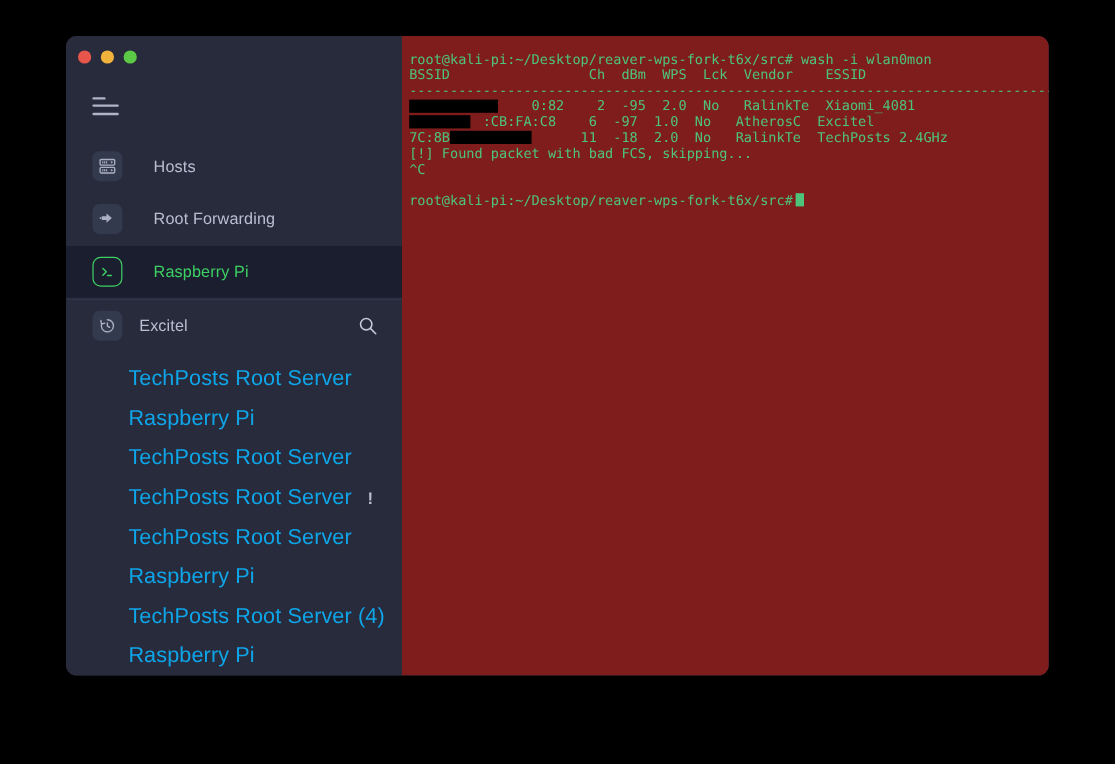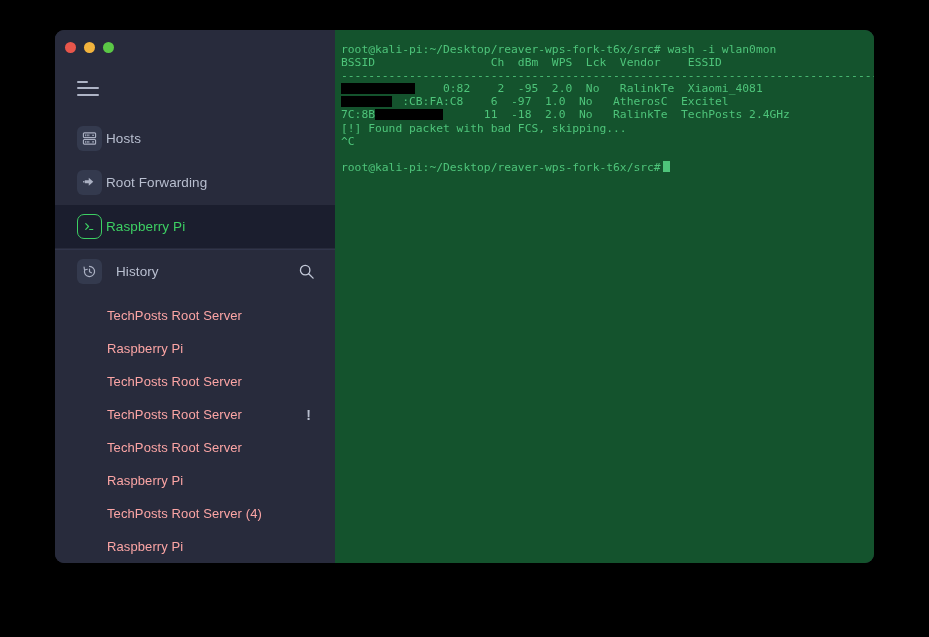--- a/index.html
+++ b/index.html
@@ -74,21 +74,21 @@
   #hamburger-icon i:nth-child(2) { width: 22px; }
   #hamburger-icon i:nth-child(3) { width: 22px; }
 
   #nav-list { padding-top: 5px; }
 
   .nav-item {
     height: 43px;
     display: flex;
     align-items: center;
     padding-left: 22px;
-    gap: 4px;
+    gap: 26px;
     cursor: pointer;
   }
   .nav-item + .nav-item { margin-top: 1px; }
   .nav-item.active {
     background: #1b1e2e;
   }
   .nav-ico {
     width: 25px;
     height: 25px;
     border-radius: 6px;
@@ -139,38 +139,38 @@
   }
   .history-item {
     height: 33px;
     display: flex;
     align-items: center;
     padding-left: 52px;
     padding-right: 24px;
     cursor: pointer;
   }
   .history-label {
-    font-size: 13px;
-    color: #fca5a5;
+    font-size: 18px;
+    color: #0ea5e9;
     letter-spacing: 0.1px;
     white-space: nowrap;
   }
   .history-badge {
     margin-left: auto;
     font-size: 14px;
     font-weight: bold;
     color: #b7bdcd;
     line-height: 1;
   }
 
   
   #terminal-pane {
     flex: 1;
     height: 100%;
-    background: #14532d;
+    background: #7f1d1d;
     padding: 13px 0 0 6px;
     overflow: hidden;
   }
   #terminal-text {
     font-family: "DejaVu Sans Mono", "Liberation Mono", monospace;
     font-size: 11.3px;
     line-height: 13.1px;
     color: #4ec47a;
     white-space: pre;
     position: relative;
@@ -255,21 +255,21 @@
     </div>
 
     <div id="history-header">
       <span class="nav-ico">
         <svg width="15" height="15" viewBox="0 0 16 16">
           <path d="M8 2.6 A5.4 5.4 0 1 1 2.9 6.2" fill="none" stroke="#aab0c2" stroke-width="1.25" stroke-linecap="round"></path>
           <path d="M2.2 3.2 L2.7 6.4 L5.7 5.6" fill="none" stroke="#aab0c2" stroke-width="1.25" stroke-linecap="round" stroke-linejoin="round"></path>
           <path d="M8 5.4 L8 8.2 L10 9.4" fill="none" stroke="#aab0c2" stroke-width="1.25" stroke-linecap="round" stroke-linejoin="round"></path>
         </svg>
       </span>
-      <span class="nav-label">History</span>
+      <span class="nav-label">Excitel</span>
       <span id="history-search-icon">
         <svg width="17" height="17" viewBox="0 0 18 18">
           <circle cx="7.6" cy="7.6" r="5" fill="none" stroke="#c3c9d8" stroke-width="1.4"></circle>
           <path d="M11.3 11.3 L16 16" stroke="#c3c9d8" stroke-width="1.4" stroke-linecap="round"></path>
         </svg>
       </span>
     </div>
 
     <div id="history-list">
         <div class="history-item">

